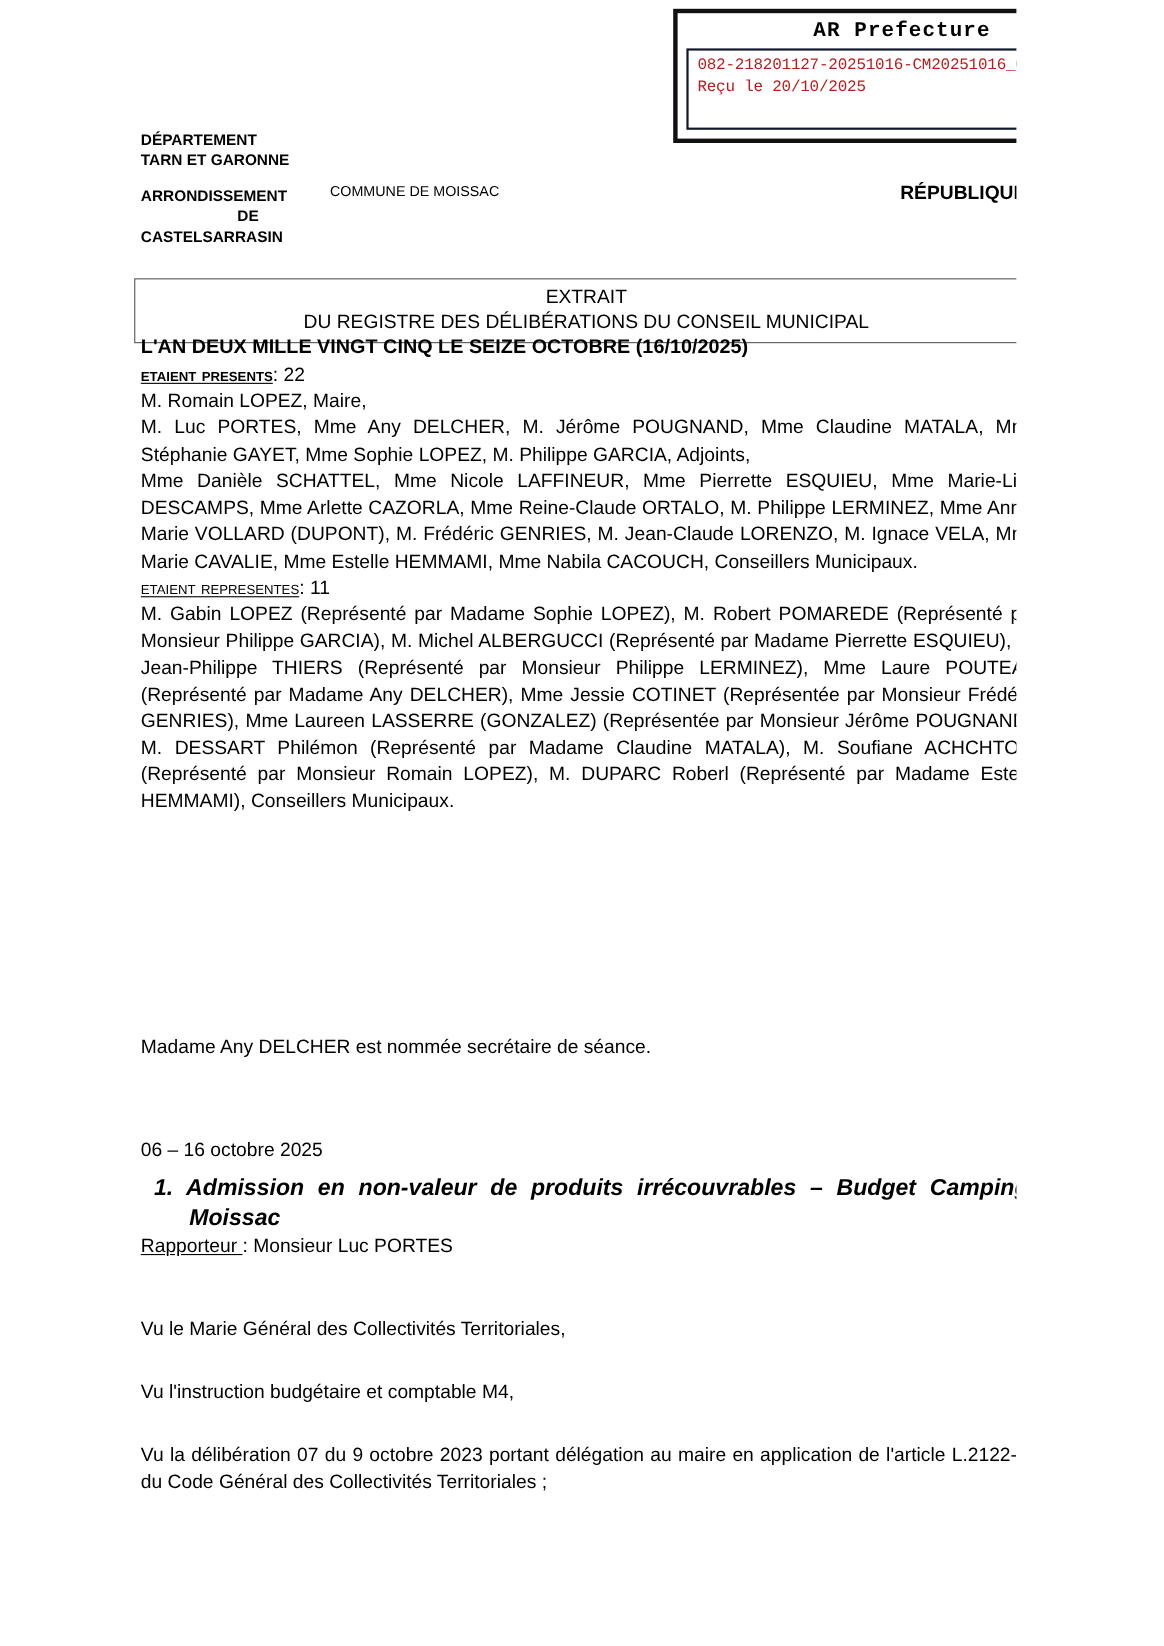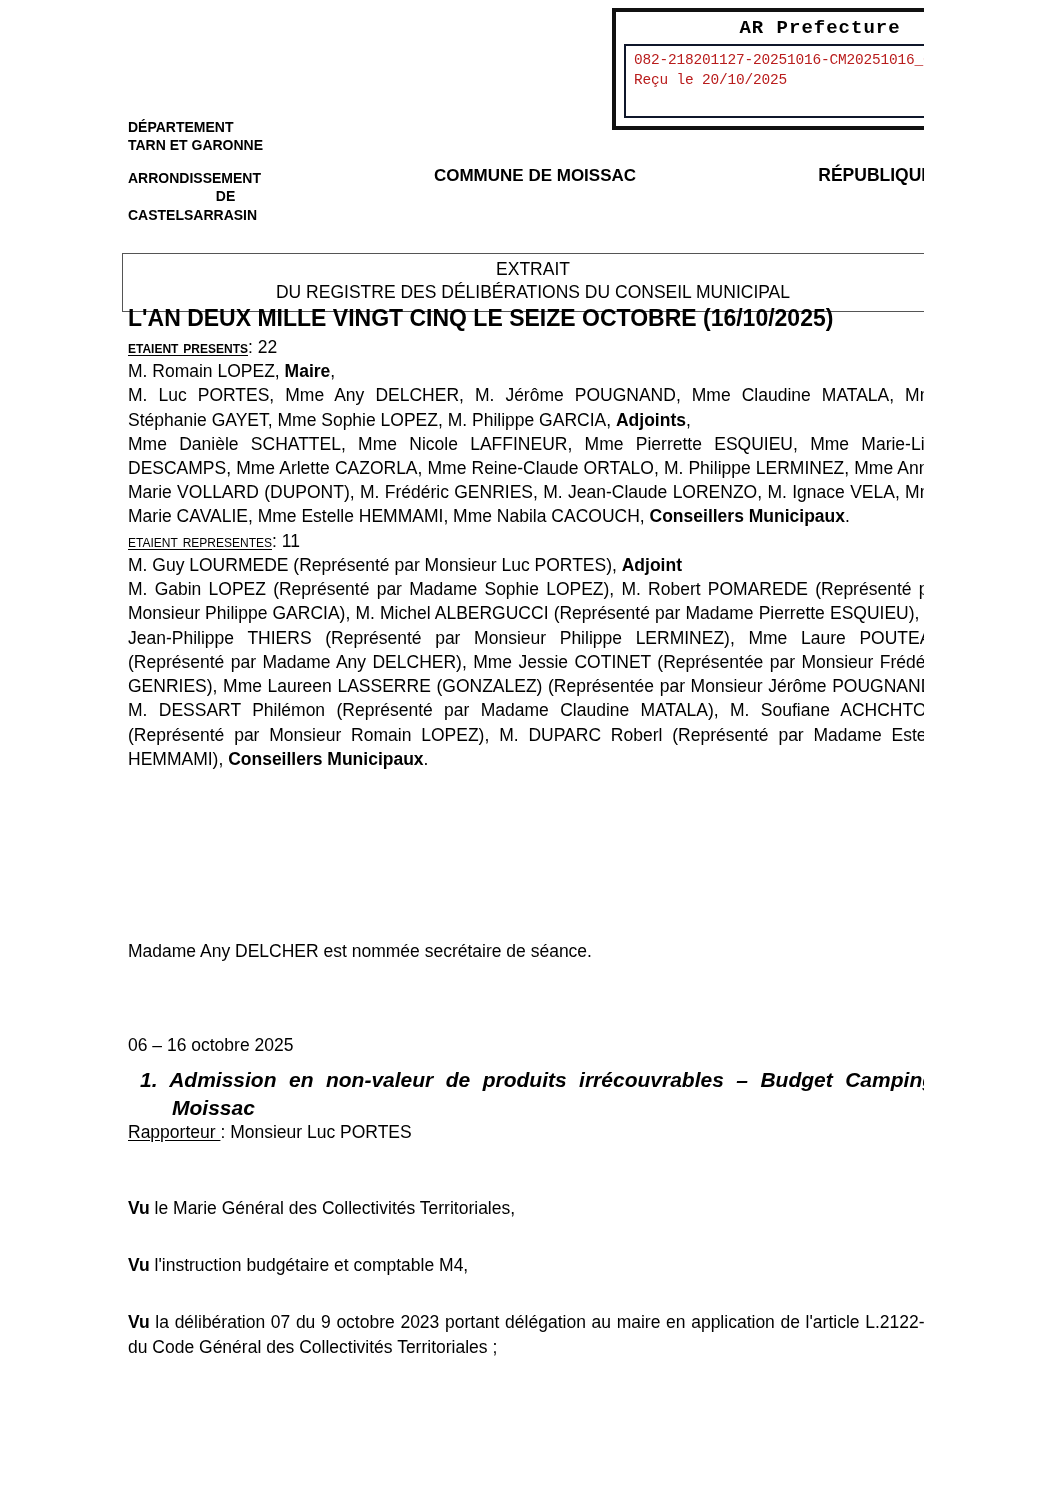--- a/index.html
+++ b/index.html
@@ -69,23 +69,23 @@
     text-align: right;
     font-weight: bold;
     font-size: 17.5px;
     margin-top: 47px;
   }
   .hdr-commune {
     position: absolute;
     left: 300px;
     top: 166px;
     width: 470px;
-    text-align: center;
-    font-weight: bold;
-    font-size: 17px;
+    text-align: left;
+    font-weight: normal;
+    font-size: 13px;
   }
 
   
   .extrait-box {
     position: absolute;
     left: 122px;
     top: 253px;
     width: 822px;
     box-sizing: border-box;
     border: 1px solid #555555;
@@ -103,35 +103,35 @@
     left: 128px;
     top: 303px;
     width: 816px;
     font-size: 17.5px;
     line-height: 1.385;
     text-align: justify;
   }
   .body-block p { margin: 0; }
   .lead-title {
     font-weight: bold;
-    font-size: 23px;
+    font-size: 18px;
   }
   .para-justify {
     text-align: justify;
     text-justify: inter-word;
   }
   .smallcaps-label {
     font-variant: small-caps;
     text-transform: lowercase;
     text-decoration: underline;
     text-underline-offset: 2px;
   }
   .smallcaps-label.bold { font-weight: bold; }
   .after-label { font-variant: normal; text-decoration: none; }
-  b, .b { font-weight: bold; }
+  b, .b { font-weight: normal; }
 
   .secretary {
     position: absolute;
     left: 128px;
     top: 893px;
     width: 816px;
     font-size: 17.5px;
     margin-top: 48px;
   }
 
@@ -219,21 +219,20 @@
     <p><span class="smallcaps-label bold">Etaient Presents</span><span class="after-label">: 22</span></p>
 
     <p><span>M. Romain LOPEZ, </span><b>Maire</b><span>,</span></p>
 
     <p class="para-justify"><span>M. Luc PORTES, Mme Any DELCHER, M. Jérôme POUGNAND, Mme Claudine MATALA, Mme Stéphanie GAYET, Mme Sophie LOPEZ, M. Philippe GARCIA, </span><b>Adjoints</b><span>,</span></p>
 
     <p class="para-justify"><span>Mme Danièle SCHATTEL, Mme Nicole LAFFINEUR, Mme Pierrette ESQUIEU, Mme Marie-Line DESCAMPS, Mme Arlette CAZORLA, Mme Reine-Claude ORTALO, M. Philippe LERMINEZ, Mme Anne-Marie VOLLARD (DUPONT), M. Frédéric GENRIES, M. Jean-Claude LORENZO, M. Ignace VELA, Mme Marie CAVALIE, Mme Estelle HEMMAMI, Mme Nabila CACOUCH, </span><b>Conseillers Municipaux</b><span>.</span></p>
 
     <p><span class="smallcaps-label">Etaient representes</span><span class="after-label">: 11</span></p>
 
-    <p><span>M. Guy LOURMEDE (Représenté par Monsieur Luc PORTES), </span><b>Adjoint</b></p>
 
     <p class="para-justify"><span>M. Gabin LOPEZ (Représenté par Madame Sophie LOPEZ), M. Robert POMAREDE (Représenté par Monsieur Philippe GARCIA), M. Michel ALBERGUCCI (Représenté par Madame Pierrette ESQUIEU), M. Jean-Philippe THIERS (Représenté par Monsieur Philippe LERMINEZ), Mme Laure POUTEAU (Représenté par Madame Any DELCHER), Mme Jessie COTINET (Représentée par Monsieur Frédéric GENRIES), Mme Laureen LASSERRE (GONZALEZ) (Représentée par Monsieur Jérôme POUGNAND), M. DESSART Philémon (Représenté par Madame Claudine MATALA), M. Soufiane ACHCHTOUI (Représenté par Monsieur Romain LOPEZ), M. DUPARC Roberl (Représenté par Madame Estelle HEMMAMI), </span><b>Conseillers Municipaux</b><span>.</span></p>
 
   </div>
 
   <div class="secretary">Madame Any DELCHER est nommée secrétaire de séance.</div>
 
   <div class="delib-ref">06 – 16 octobre 2025</div>
   <div class="delib-title">1. Admission en non-valeur de produits irrécouvrables – Budget Camping de Moissac</div>
   <div class="rapporteur"><span class="u">Rapporteur </span><span>: Monsieur Luc PORTES</span></div>

